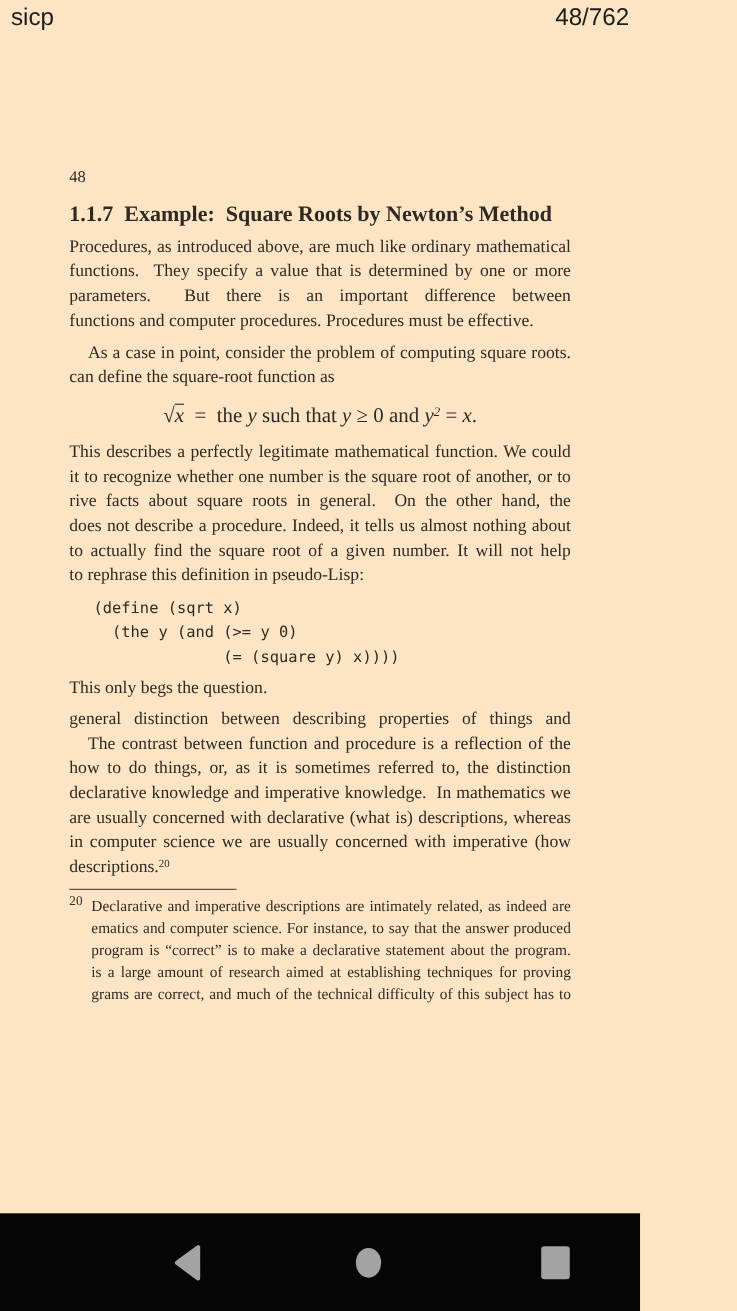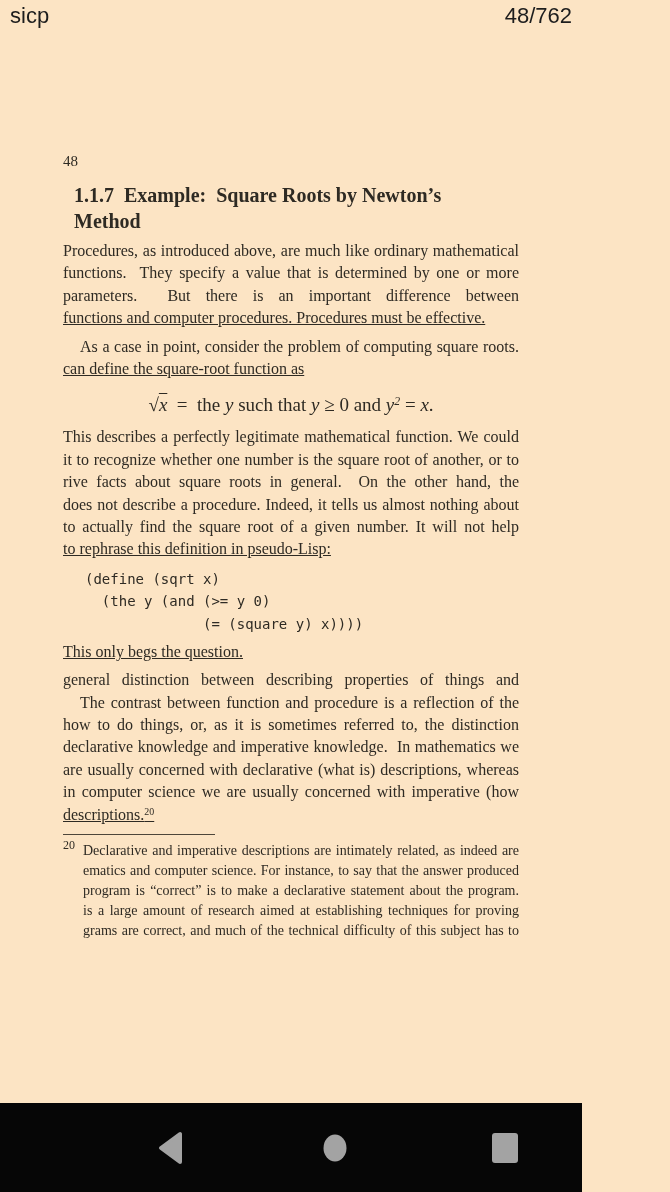--- a/index.html
+++ b/index.html
@@ -5,25 +5,25 @@
   html,body{margin:0;padding:0;background:#fce4c4;}
   .screen{position:relative;width:582px;height:1192px;background:#fce4c4;overflow:hidden;
           font-family:"Liberation Serif",serif;color:#2e2a23;}
   
   .topbar{height:48px;display:flex;justify-content:space-between;align-items:flex-start;
           padding:3px 10px 0;box-sizing:border-box;
           font-family:"Liberation Sans",sans-serif;font-size:22px;color:#1d1d1d;}
   
   .page{position:absolute;top:48px;left:0;right:0;bottom:89px;padding:0 63px;box-sizing:border-box;}
   .pagenum{margin-top:104px;font-size:15px;line-height:18px;}
-  .heading{margin:12px 11px 0;font-size:20px;line-height:26px;font-weight:bold;white-space:pre-wrap;}
+  .heading{margin:12px 0 0;font-size:20px;line-height:26px;font-weight:bold;white-space:pre-wrap;}
   .para{margin-top:6px;font-size:16px;}
   .line{height:22.4px;line-height:22.4px;text-align:justify;text-align-last:justify;
         white-space:pre-wrap;overflow:hidden;}
-  .line.noj{text-align-last:left;text-decoration:underline;}
+  .line.noj{text-align-last:left;}
   .line.indent{text-indent:17px;}
   .formula{margin:10px 0 2px;font-size:19px;height:30px;line-height:30px;text-align:center;white-space:pre-wrap;}
   .i{font-style:italic;}
   .ol{text-decoration:overline;}
   .sup{font-size:0.62em;position:relative;top:-0.5em;}
   .code{margin:7px 0 0 22px;font-family:"DejaVu Sans Mono",monospace;font-size:14px;
         line-height:22.4px;white-space:pre;color:#2e2a23;}
   .fnrule{width:152px;height:0;border-top:1.5px solid #4e463a;margin-top:8px;}
   .footnote{position:relative;margin-top:6px;padding-left:20px;font-size:14px;}
   .footnote .line{height:20px;line-height:20px;}

